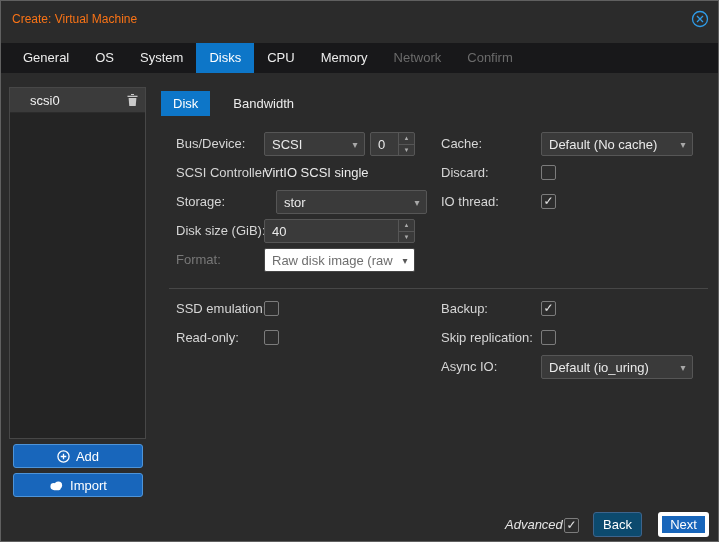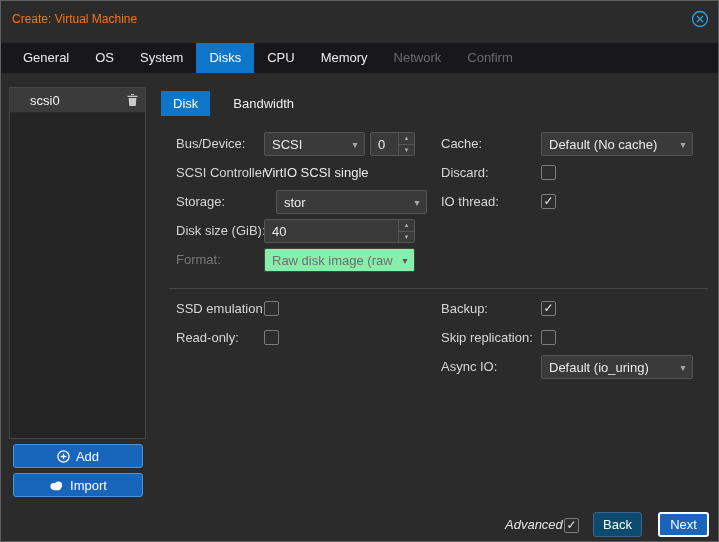--- a/index.html
+++ b/index.html
@@ -58,21 +58,21 @@
   
   .btn {
     display:flex; align-items:center; justify-content:center; gap:6px;
     border-radius:3px; color:#ffffff; cursor:pointer; font-size:13px;
     position:absolute;
   }
   .btn-primary { background:#1866bb; border:1px solid #4e94d8; }
   .add-btn    { left:12px; top:443px; width:130px; height:24px; }
   .import-btn { left:12px; top:472px; width:130px; height:24px; }
   .back-btn   { left:592px; top:511px; width:49px; height:25px; background:#0c4a6e; border:1px solid #3d648c; }
-  .next-btn   { left:657px; top:511px; width:51px; height:25px; background:#1866bb; border:2px solid #ffffff; }
+  .next-btn   { left:657px; top:511px; width:51px; height:25px; background:#1866bb; border:4px solid #ffffff; }
   
   .subtabs { position:absolute; left:160px; top:90px; height:25px; display:flex; gap:11px; }
   .subtab { padding:0 12px; line-height:25px; color:#ececec; cursor:pointer; }
   .subtab.active { background:#0d76c8; color:#ffffff; }
   
   .label {
     position:absolute; height:24px; line-height:24px; color:#d6d6d6; white-space:nowrap;
   }
   .label.disabled { color:#787878; }
   .value-text {
@@ -93,21 +93,21 @@
   .spin {
     width:16px; align-self:stretch; flex:none;
     display:flex; flex-direction:column;
     border-left:1px solid #565656;
   }
   .spin span {
     flex:1; display:flex; align-items:center; justify-content:center;
     font-size:6px; color:#ababab; cursor:pointer; line-height:1;
   }
   .spin .up { border-bottom:1px solid #565656; }
-  .field.disabled { background:#86efac; border-color:#454545; color:#6e6e6e; cursor:default; }
+  .field.disabled { background:#ffffff; border-color:#454545; color:#6e6e6e; cursor:default; }
   .field.disabled .trigger { color:#585858; }
   .checkbox {
     position:absolute; width:15px; height:15px;
     background:#2d2d2d; border:1px solid #7c7c7c; border-radius:2px;
     cursor:pointer;
   }
   .checkbox .check {
     display:none; color:#e2e2e2; font-size:12px; line-height:13px; text-align:center;
   }
   .checkbox.checked .check { display:block; }

